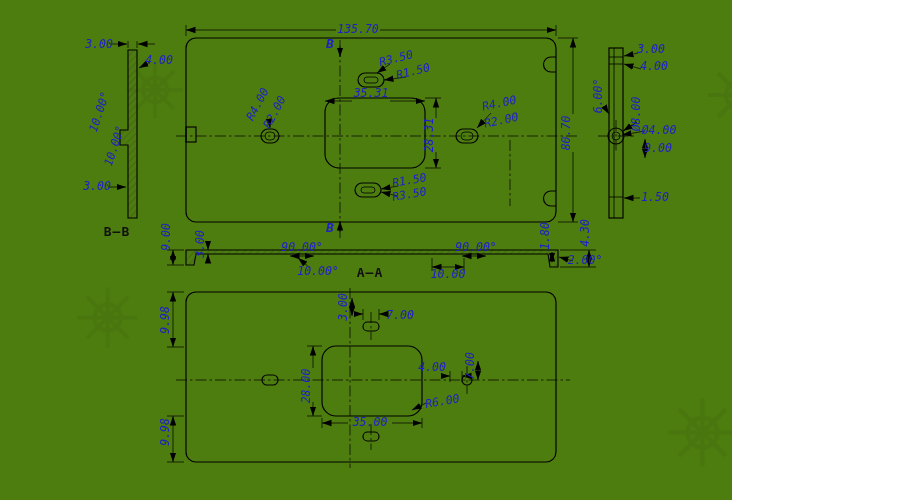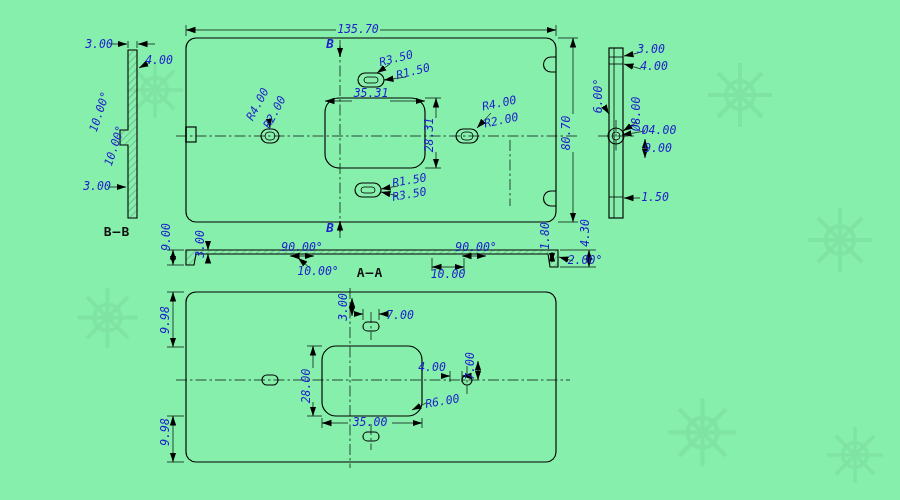--- a/index.html
+++ b/index.html
@@ -1,16 +1,16 @@
 <!DOCTYPE html>
 <html><head>
 <meta charset="utf-8">
 <style>
   html,body{margin:0;padding:0;background:#ffffff;}
-  .stage{position:relative;width:900px;height:500px;background:#86efac;overflow:hidden;
+  .stage{position:relative;width:732px;height:500px;background:#4d7c0f;overflow:hidden;
          font-family:"DejaVu Sans Mono", monospace;}
   svg text{font-family:"DejaVu Sans Mono", monospace;font-style:italic;font-size:11.5px;
            fill:#1e1ecb;text-anchor:middle;}
   svg text.title{fill:#111111;font-weight:bold;font-style:normal;font-size:13px;letter-spacing:1px;}
   svg text.blabel{font-weight:bold;font-size:12.5px;}
   .outline{fill:none;stroke:#000;stroke-width:1.15;}
   .thin{fill:none;stroke:#000;stroke-width:0.8;}
   .dim{fill:none;stroke:#000;stroke-width:0.7;}
   .center{fill:none;stroke:#000;stroke-width:0.7;stroke-dasharray:11 3 2.5 3;}
   .hatched{fill:url(#hatch);stroke:#000;stroke-width:1.1;}

